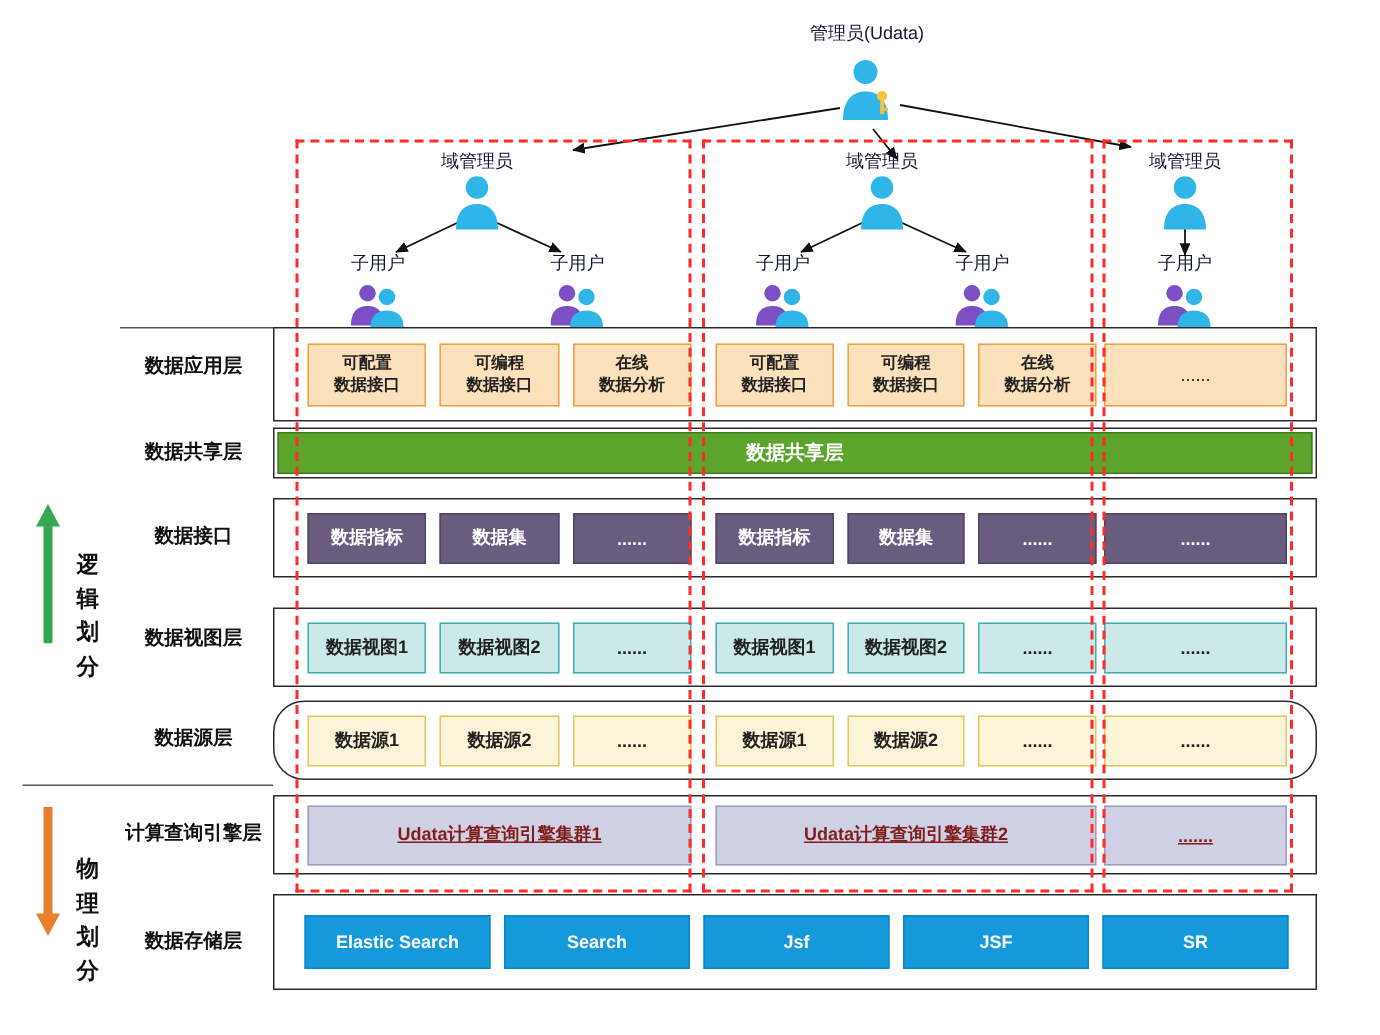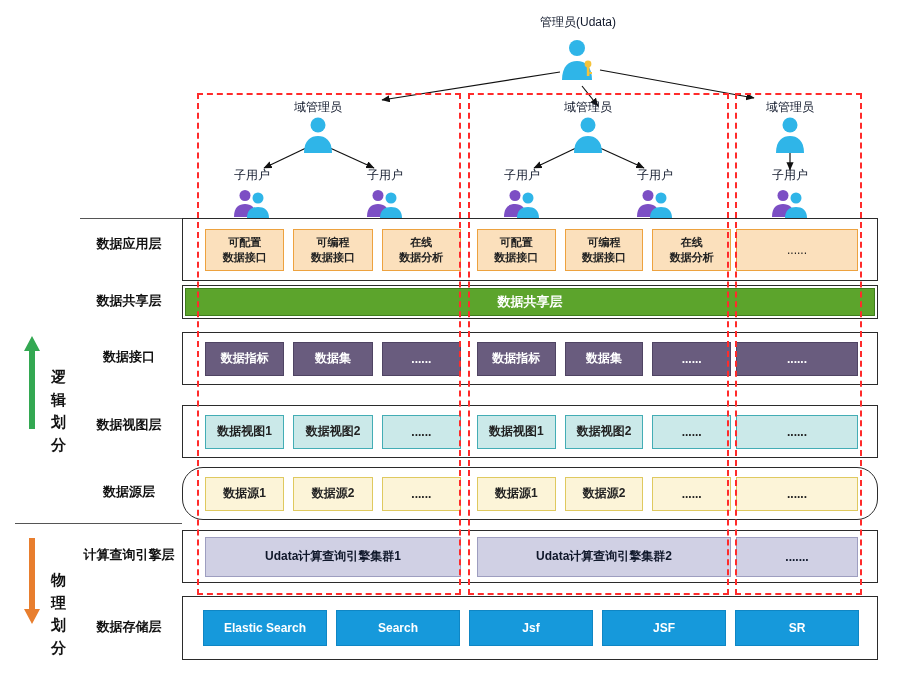--- a/index.html
+++ b/index.html
@@ -21,21 +21,21 @@
   .z3 { left:553px; width:122px; }
 
   .lbox { flex:1; display:flex; align-items:center; justify-content:center; box-sizing:border-box;
           font-size:12px; text-align:center; }
   .twoline { white-space:pre-line; line-height:1.35; font-size:11px; font-weight:600; }
 
   .box-orange   { background:#FBE0BC; border:1px solid #EDA23F; height:42px; color:#222; }
   .box-purple   { background:#695C7E; border:1px solid #4F4463; height:34px; color:#fff; font-weight:bold; }
   .box-teal     { background:#CBE9E9; border:1px solid #43ADB5; height:34px; color:#222; font-weight:600; }
   .box-yellow   { background:#FCF4D8; border:1px solid #DFC95F; height:34px; color:#222; font-weight:600; }
-  .box-lavender { background:#D0D0E4; border:1px solid #9E9EC0; height:40px; color:#0f172a; font-weight:bold; }
+  .box-lavender { background:#D0D0E4; border:1px solid #9E9EC0; height:40px; color:#7f1d1d; font-weight:bold;text-decoration:underline; }
   .box-blue     { background:#1699DB; border:1px solid #0F86C4; height:36px; color:#fff; font-weight:bold; }
 
   .sharebar { position:absolute; left:2px; right:2px; top:2px; bottom:2px;
               background:#5CA42C; border:1px solid #3E7C1C; display:flex; align-items:center; justify-content:center;
               color:#fff; font-weight:bold; font-size:13px; }
 
   
   .dashedbox { position:absolute; border:2px dashed #FF2B2B; box-sizing:border-box; pointer-events:none; z-index:5; }
 
   

